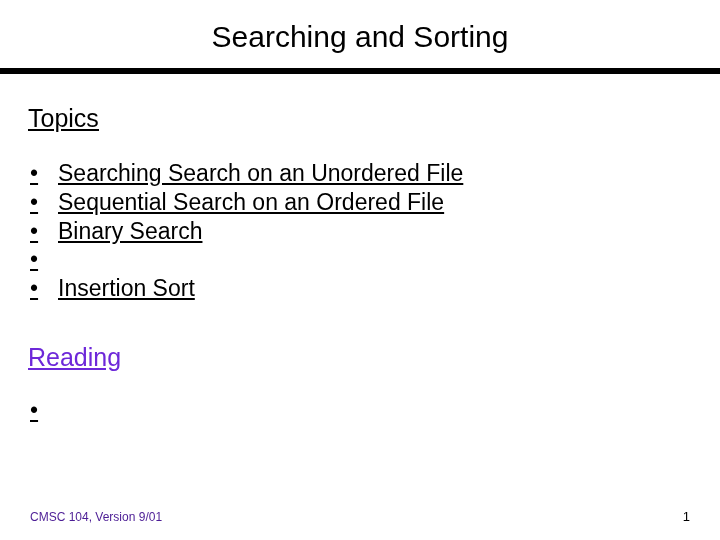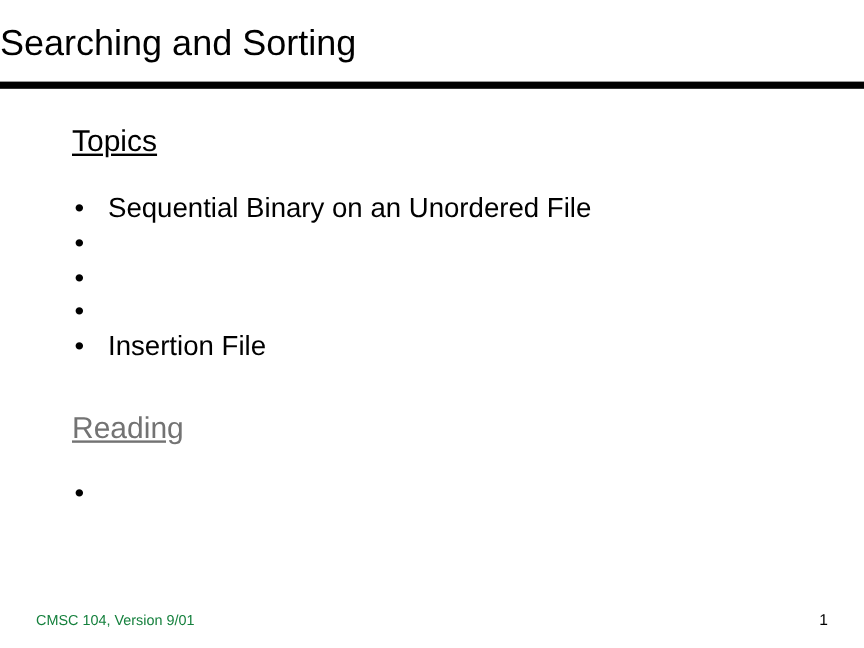--- a/index.html
+++ b/index.html
@@ -14,35 +14,37 @@
       background: #fff;
       position: relative;
       overflow: hidden;
     }
     .slide {
       width: 100%;
       height: 100%;
       padding: 0;
     }
     .title-area {
+      text-align: center;
       padding-top: 20px;
       padding-bottom: 14px;
     }
     .title {
       font-size: 30px;
       font-weight: normal;
       color: #000;
     }
     .divider {
       height: 6px;
       background: #000;
       margin: 0;
     }
     .content {
-      padding: 30px 44px 0 60px;
+      padding: 30px 44px 0 28px;
+      text-decoration: underline;
     }
     .section-heading {
       font-size: 25px;
       text-decoration: underline;
       color: #000;
       margin-bottom: 26px;
     }
     .bullet-list {
       list-style: none;
       padding-left: 0;
@@ -55,40 +57,40 @@
       display: flex;
       padding-left: 2px;
     }
     .bullet {
       width: 28px;
       flex-shrink: 0;
     }
     .reading-heading {
       font-size: 25px;
       text-decoration: underline;
-      color: #737373;
+      color: #6d28d9;
       margin-bottom: 24px;
     }
     .reading-list {
       list-style: none;
       padding-left: 0;
     }
     .reading-list li {
       font-size: 23px;
       color: #000;
       line-height: 1.3;
       display: flex;
       padding-left: 2px;
     }
     .footer-left {
       position: absolute;
       left: 30px;
       bottom: 16px;
       font-size: 12px;
-      color: #15803d;
+      color: #4c1d95;
     }
     .footer-right {
       position: absolute;
       right: 30px;
       bottom: 16px;
       font-size: 13px;
       color: #000;
     }
   </style>
 </head>
@@ -98,34 +100,36 @@
   <div class="title-area">
     <h1 class="title">Searching and Sorting</h1>
   </div>
   <div class="divider"></div>
 
   <div class="content">
     <div class="section-heading">Topics</div>
     <ul class="bullet-list">
       <li>
           <span class="bullet">•</span>
-          <span>Sequential Binary on an Unordered File</span>
+          <span>Searching Search on an Unordered File</span>
+        </li>
+      <li>
+          <span class="bullet">•</span>
+          <span>Sequential Search on an Ordered File</span>
+        </li>
+      <li>
+          <span class="bullet">•</span>
+          <span>Binary Search</span>
         </li>
       <li>
           <span class="bullet">•</span>
         </li>
       <li>
           <span class="bullet">•</span>
-        </li>
-      <li>
-          <span class="bullet">•</span>
-        </li>
-      <li>
-          <span class="bullet">•</span>
-          <span>Insertion File</span>
+          <span>Insertion Sort</span>
         </li>
     </ul>
 
     <div class="reading-heading">Reading</div>
     <ul class="reading-list">
       <li>
           <span class="bullet">•</span>
         </li>
     </ul>
   </div>

